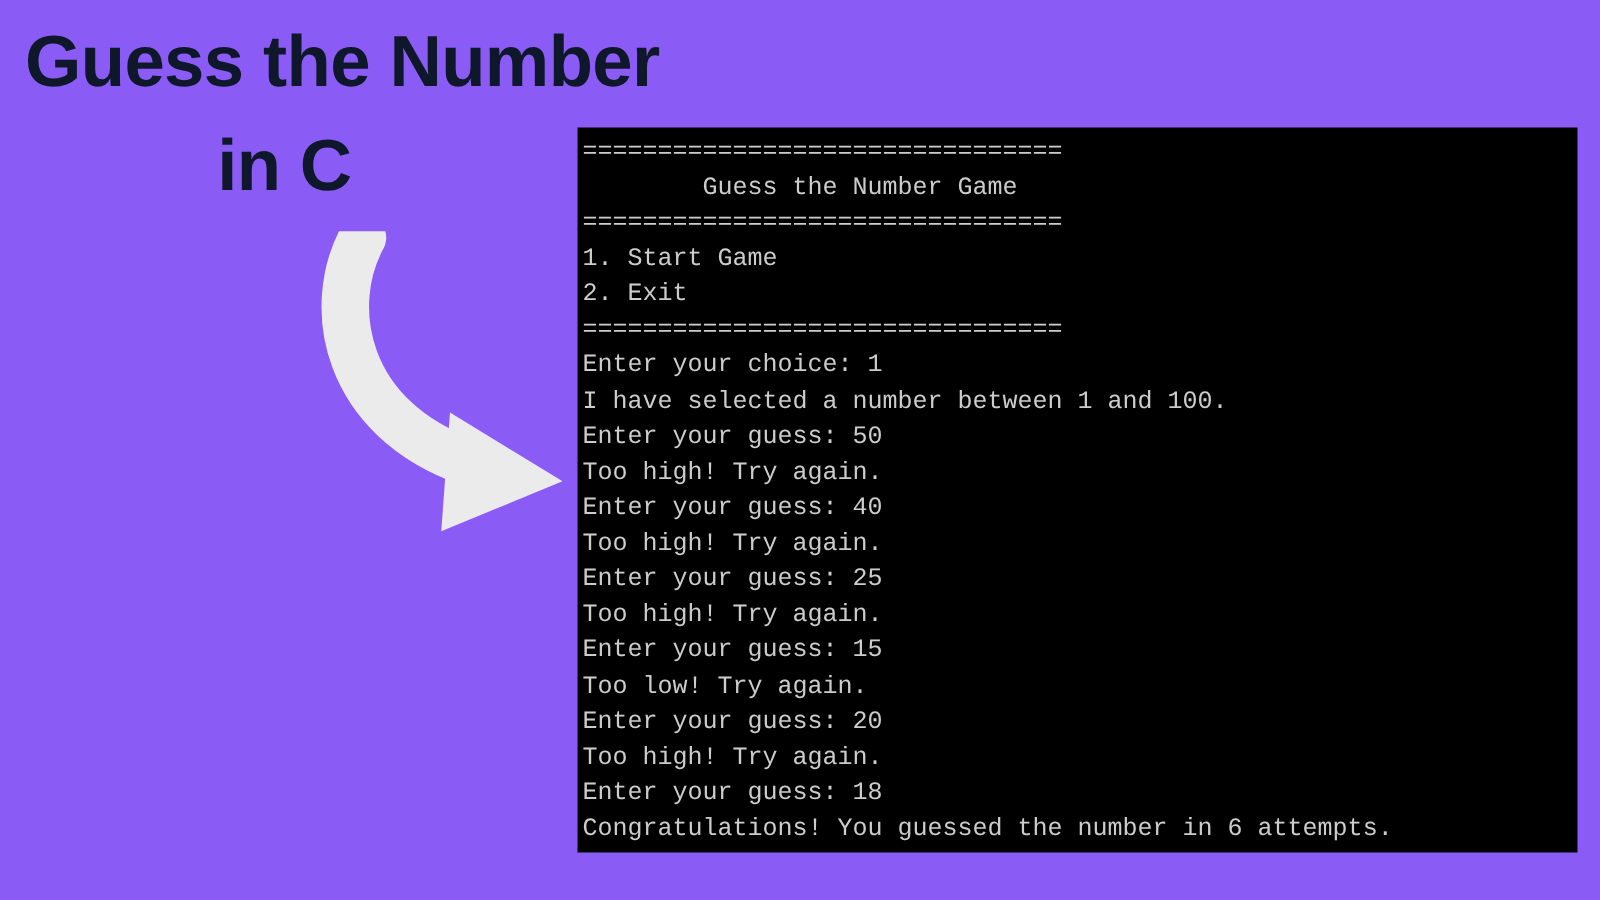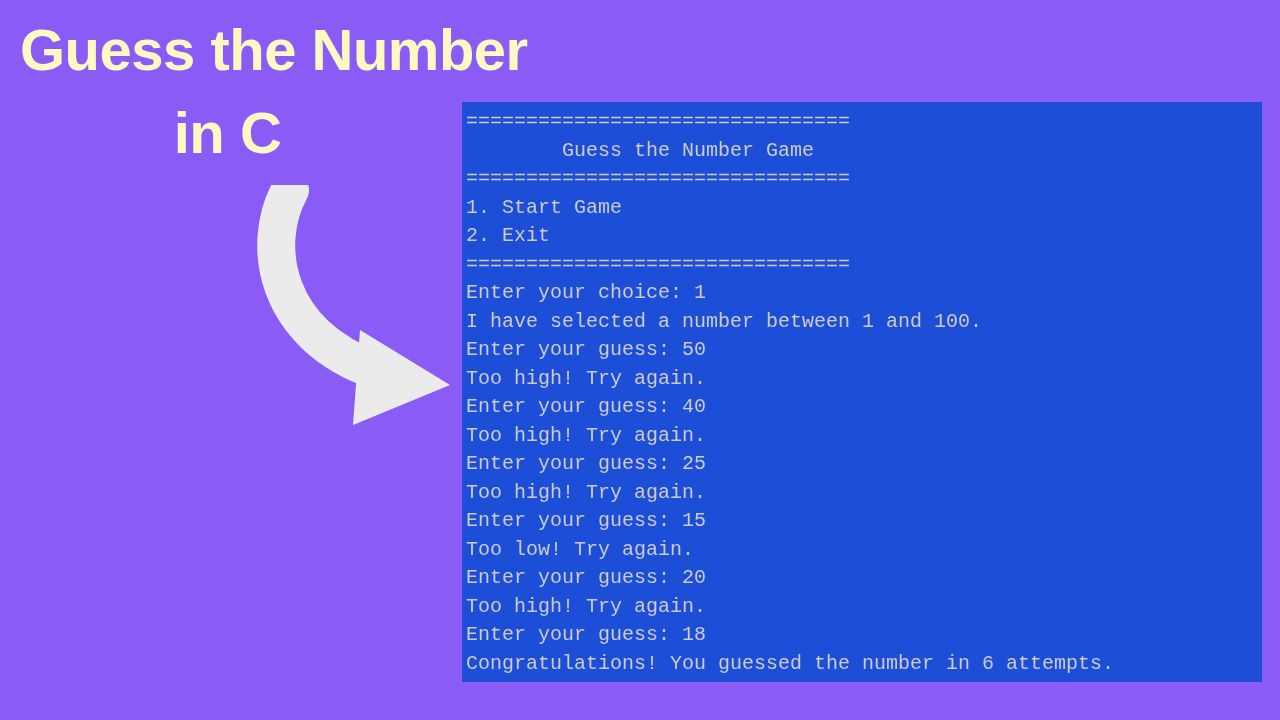--- a/index.html
+++ b/index.html
@@ -6,21 +6,21 @@
   html, body { width: 1280px; height: 720px; overflow: hidden; }
   body {
     background: #8a5cf5;
     font-family: 'Arial Rounded MT Bold', 'Helvetica Neue', Arial, sans-serif;
     position: relative;
   }
   .title {
     position: absolute;
     top: 20px;
     left: 20px;
-    color: #fef9c3;
+    color: #0f172a;
     font-size: 58px;
     font-weight: 900;
     line-height: 1.05;
     text-align: left;
     letter-spacing: -0.5px;
   }
   .title .line2 {
     display: block;
     text-align: center;
     width: 415px;
@@ -33,21 +33,21 @@
     width: 195px;
     height: 240px;
     color: #ecebec;
   }
   .terminal {
     position: absolute;
     top: 102px;
     left: 462px;
     width: 800px;
     height: 580px;
-    background: #1d4ed8;
+    background: #000000;
     color: #cccccc;
     font-family: 'Consolas', 'Courier New', monospace;
     font-size: 20px;
     line-height: 28.5px;
     padding: 6px 4px;
     white-space: pre;
     overflow: hidden;
   }
   .terminal .title-line {
     padding-left: 8ch;

